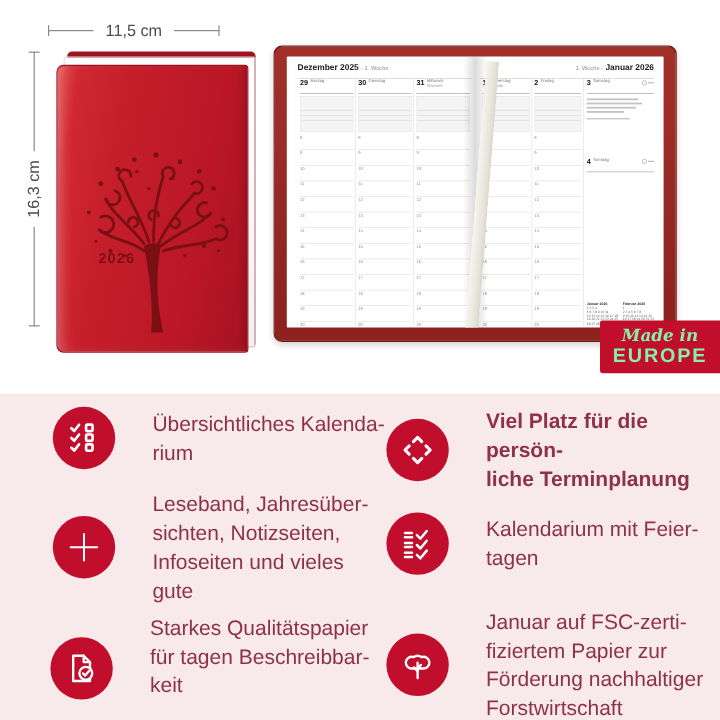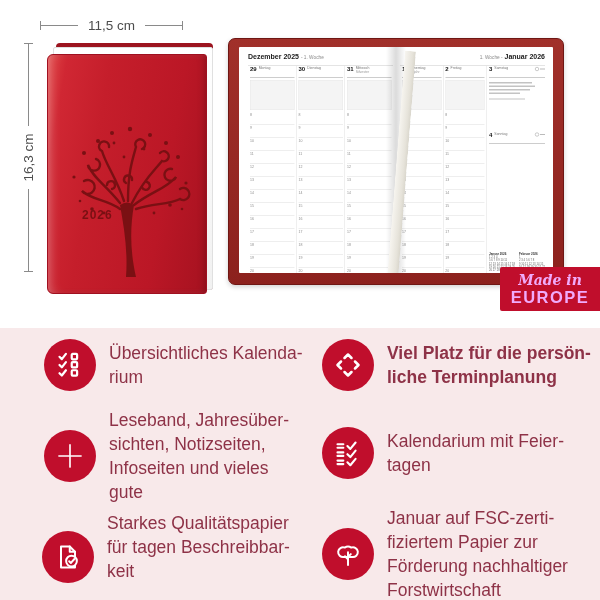--- a/index.html
+++ b/index.html
@@ -71,26 +71,26 @@
   .gutter{position:absolute;left:147px;top:0;width:20px;height:100%;
           background:linear-gradient(90deg,rgba(0,0,0,0) 0%,rgba(0,0,0,.14) 50%,rgba(0,0,0,0) 100%);}
   .ribbon{position:absolute;left:166px;top:4px;width:11px;height:296px;
           background:linear-gradient(90deg,#f7f5f0,#e6e3da 70%,#d9d6cc);
           box-shadow:2px 2px 4px rgba(0,0,0,.22);
           transform:rotate(4.5deg);transform-origin:50% 0;
           clip-path:polygon(0 0,100% 0,100% 96%,50% 100%,0 96%);z-index:6;}
 
   
   .badge{position:absolute;left:500px;top:267px;width:100px;height:44px;background:#c00e2c;border-radius:2px 0 0 2px;
-         display:flex;flex-direction:column;align-items:center;justify-content:center;color:#f0abfc;}
+         display:flex;flex-direction:column;align-items:center;justify-content:center;color:#86efac;}
   .badge .script{font-family:"DejaVu Serif",serif;font-style:italic;font-weight:bold;font-size:14px;line-height:15px;}
   .badge .caps{font-size:16.5px;font-weight:bold;letter-spacing:1.5px;line-height:18px;}
 
   
-  .feature{position:absolute;display:flex;align-items:center;gap:13px;}
+  .feature{position:absolute;display:flex;align-items:center;gap:31px;}
   .ficon{width:52px;height:52px;border-radius:50%;background:#c00e2c;flex:none;
          display:flex;align-items:center;justify-content:center;}
   .ficon svg{width:28px;height:28px;stroke:#fff;fill:none;stroke-width:1.9;stroke-linecap:round;stroke-linejoin:round;}
   .ftext{font-size:17.5px;line-height:24px;color:#8e3247;}
 </style>
 </head>
 <body>
 
 <div class="stage">
 

